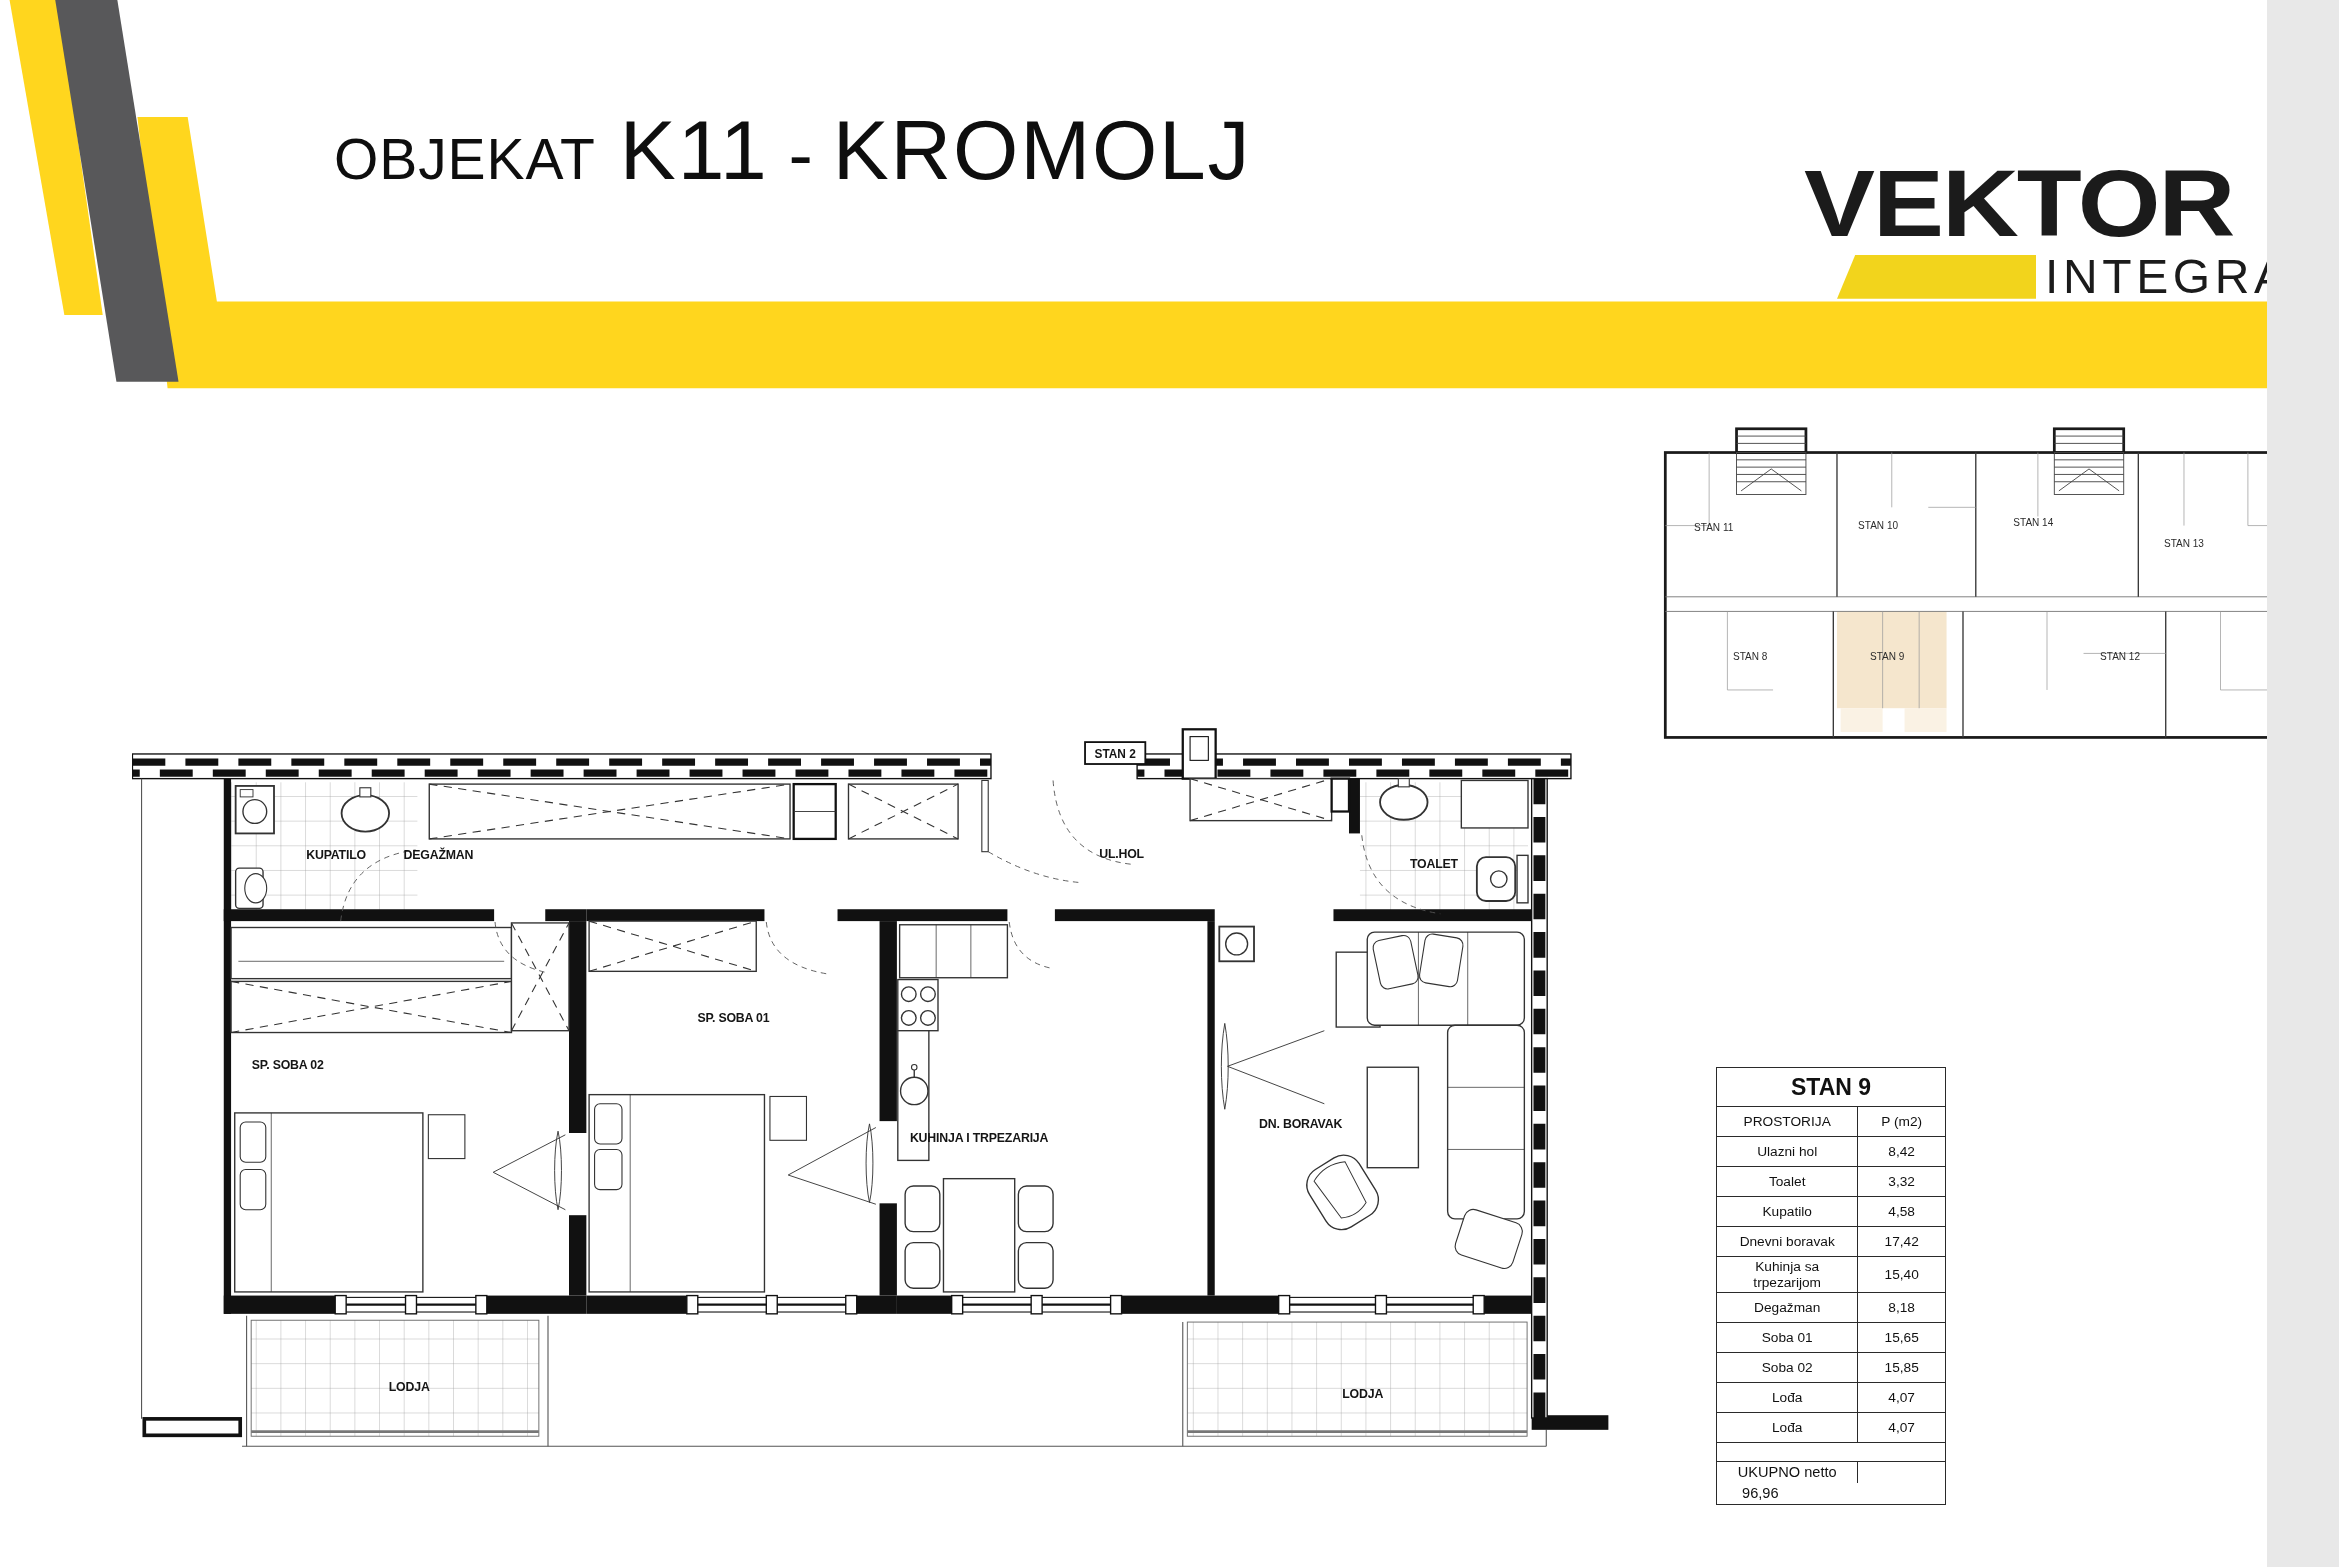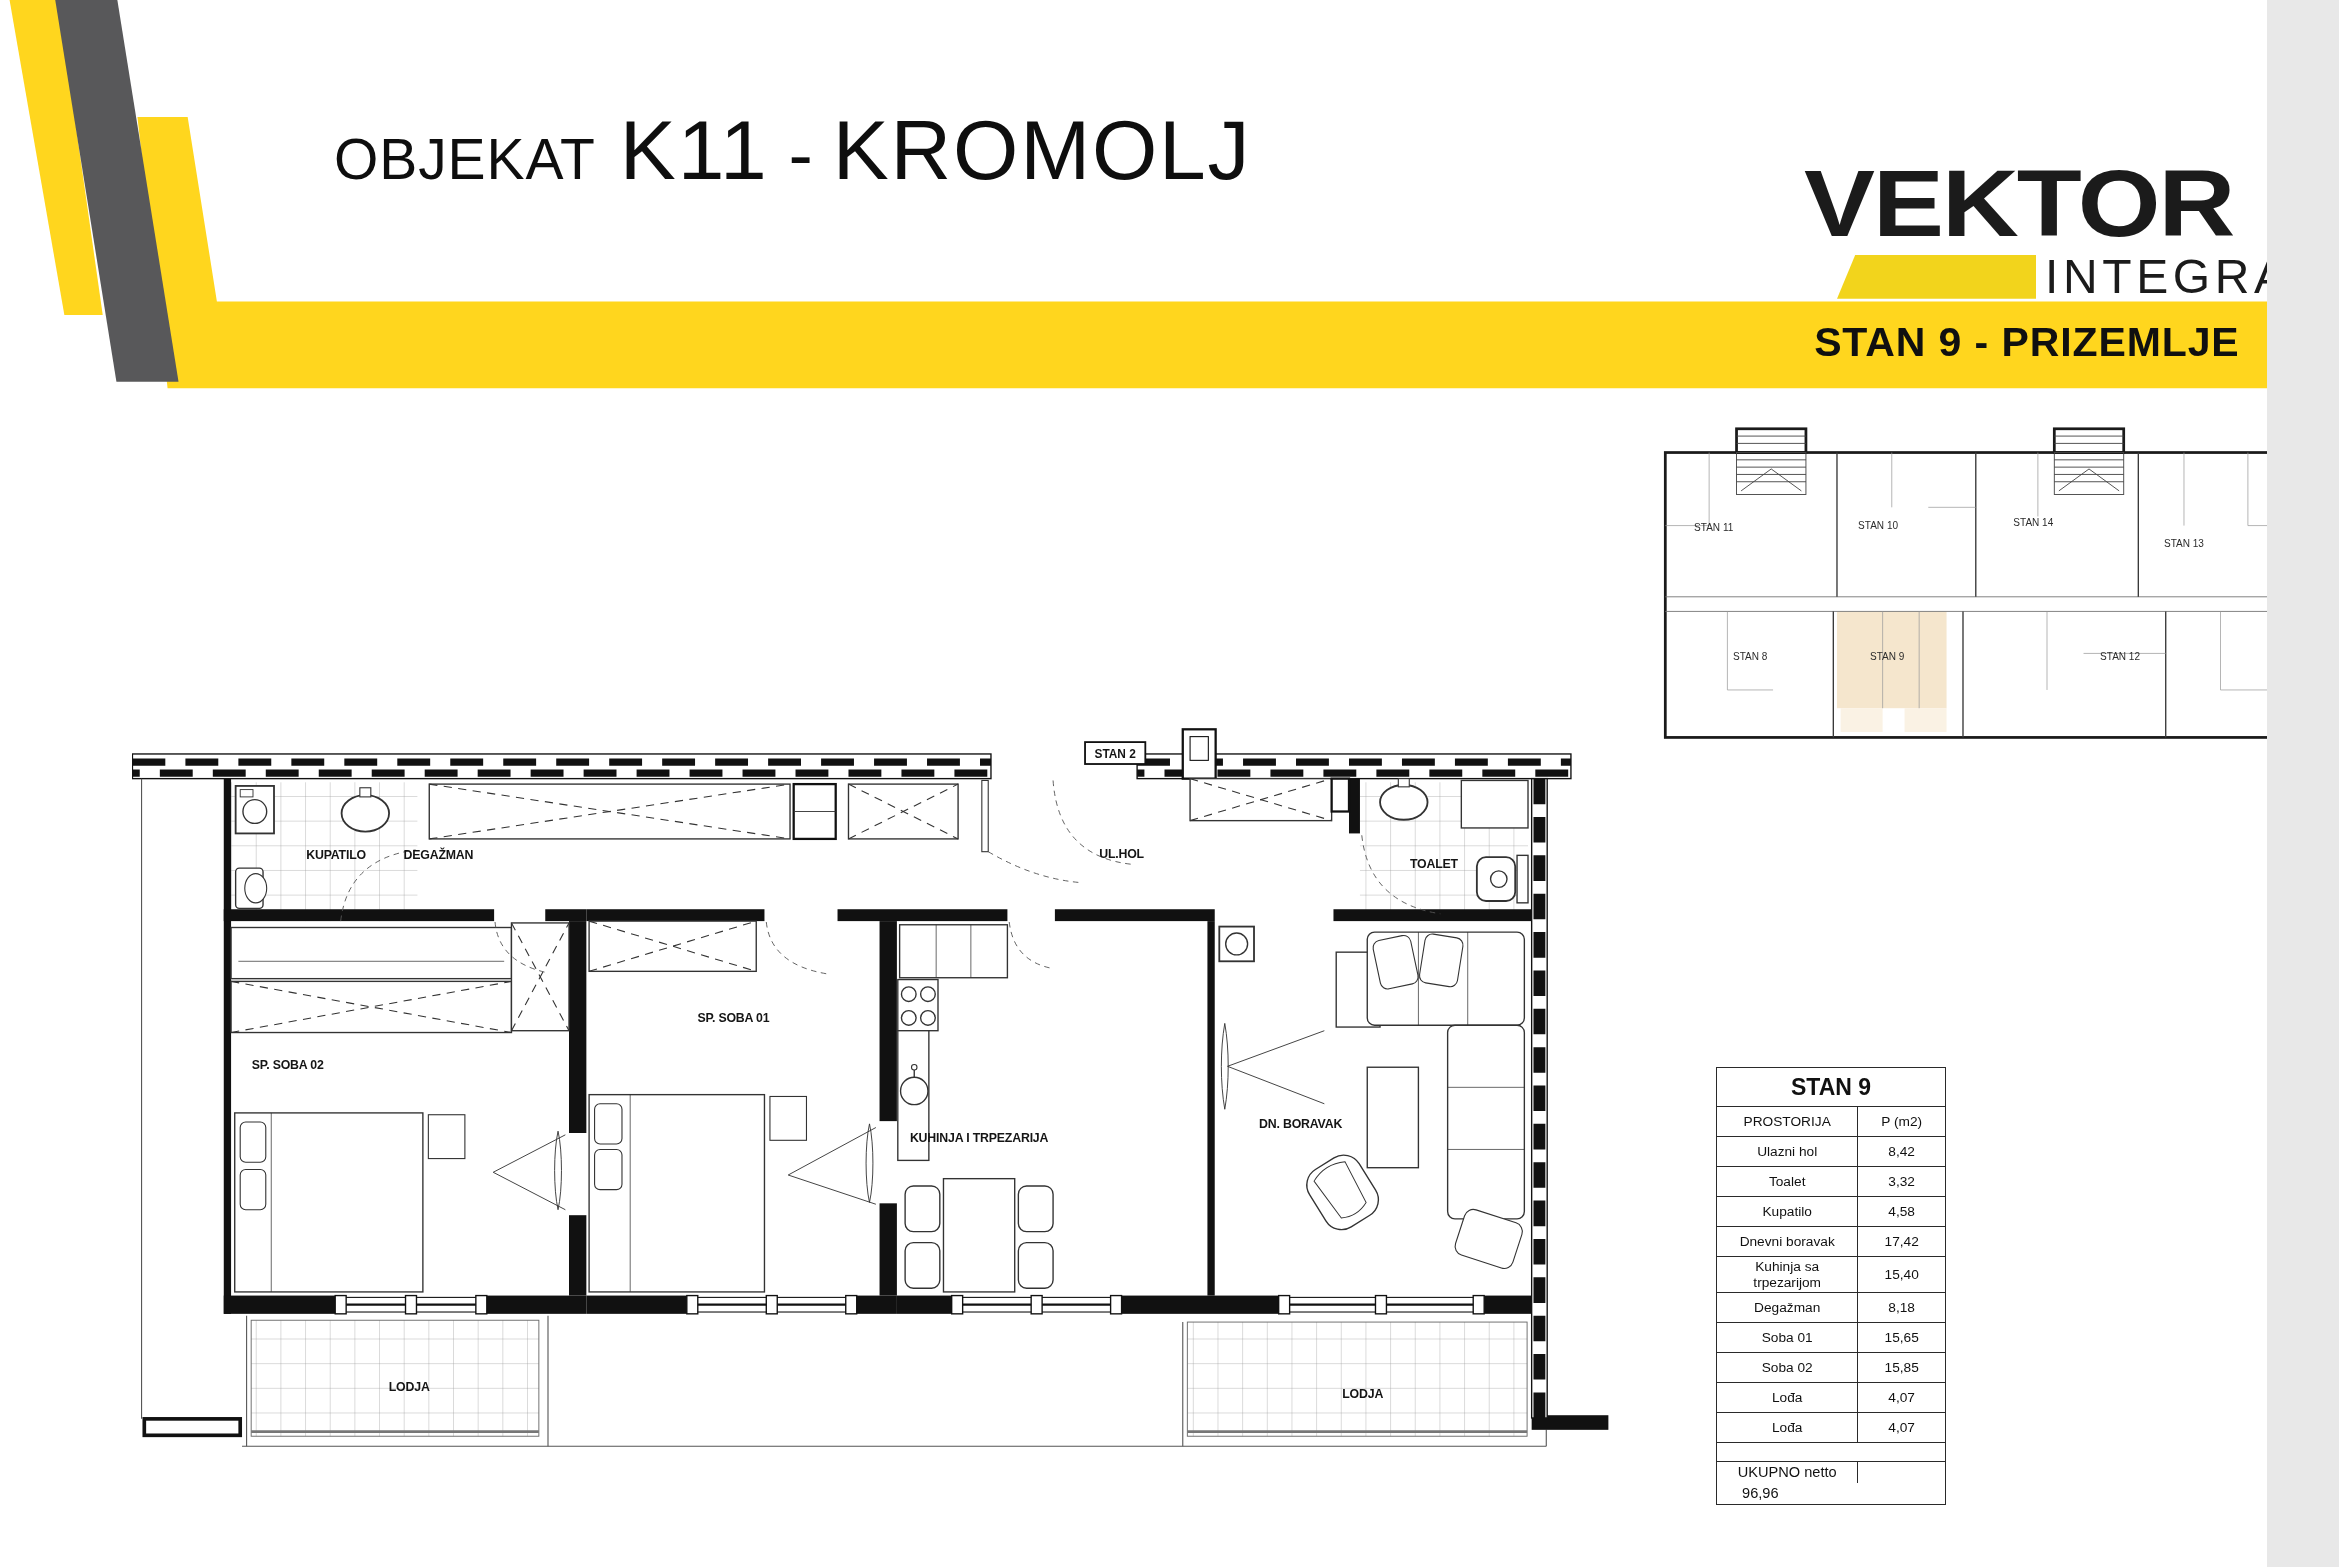--- a/index.html
+++ b/index.html
@@ -89,21 +89,20 @@
   </div>
 
   <div class="logo">
     <div class="logo-brand">VEKTOR</div>
     <div class="logo-bottom">
       <div class="logo-bar"></div>
       <div class="logo-sub">INTEGRA</div>
     </div>
   </div>
 
-  <div class="banner-label">STAN 9 - PRIZEMLJE</div>
 
   <svg class="overview-plan" width="681" height="347" viewBox="0 0 745 380">
 
     <rect x="200" y="214" width="120" height="106" fill="#F5E6CD"></rect>
     <rect x="204" y="320" width="46" height="26" fill="#FAF2E4"></rect>
     <rect x="274" y="320" width="46" height="26" fill="#FAF2E4"></rect>
 
     <g stroke="#1a1a1a" stroke-width="3" fill="none">
       <rect x="12" y="40" width="716" height="312"></rect>
       <rect x="90" y="14" width="76" height="26"></rect>

